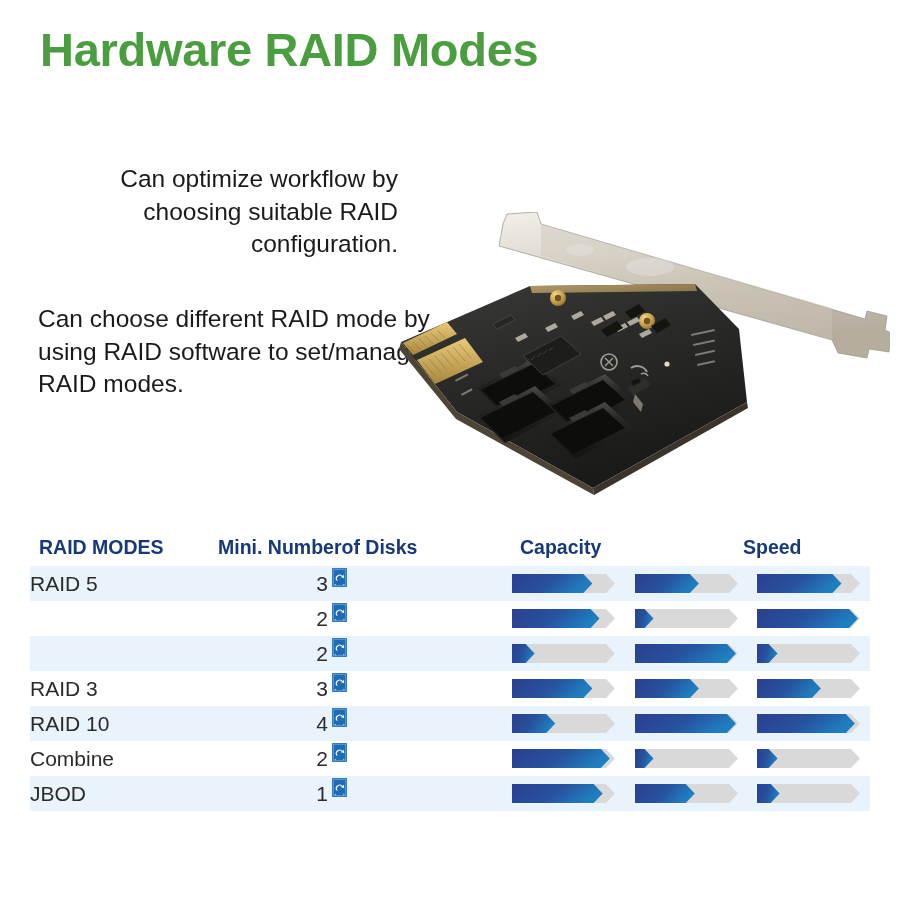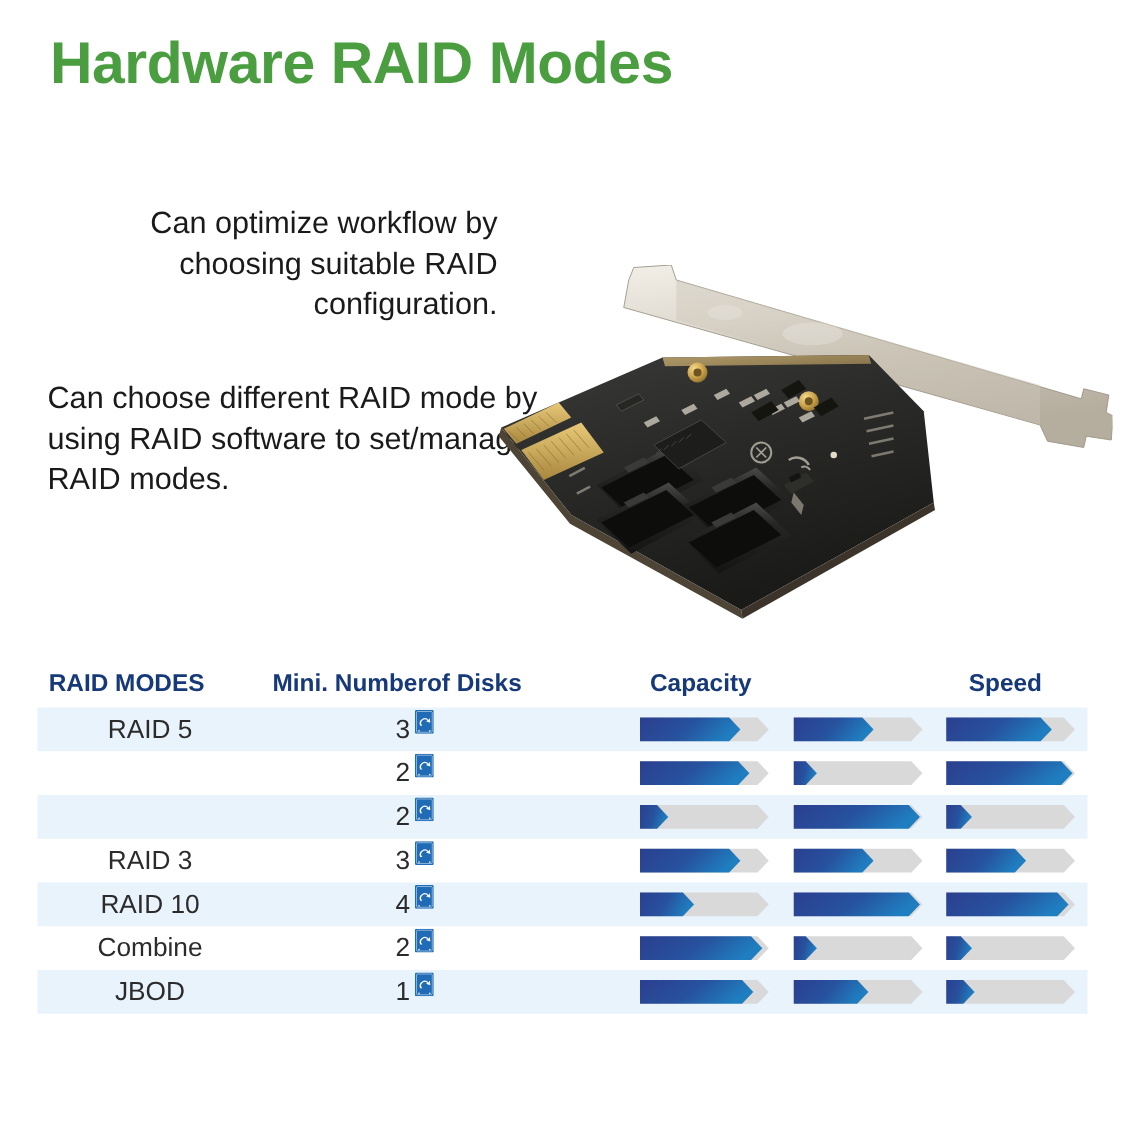--- a/index.html
+++ b/index.html
@@ -67,39 +67,38 @@
   }
   .th {
     position: absolute;
     top: 0;
     white-space: nowrap;
   }
   .th-modes    { left: 9px; }
   .th-disks    { left: 188px; }
   .th-capacity { left: 490px; }
   .th-safety   { left: 644px; margin-top: 36px; }
-  .th-speed    { left: 745px; }
+  .th-speed    { left: 713px; }
 
   .table-rows { position: relative; }
 
   .trow {
     position: relative;
     height: 35px;
     display: block;
   }
   .trow.striped { background: #e9f3fc; }
 
   .cell-mode {
     position: absolute;
     left: 0;
     top: 0;
     width: 180px;
     height: 35px;
     line-height: 35px;
-    text-align: center;
     font-size: 21px;
     color: #2b2b2b;
   }
   .cell-count {
     position: absolute;
     left: 180px;
     top: 0;
     width: 118px;
     height: 35px;
     line-height: 35px;

